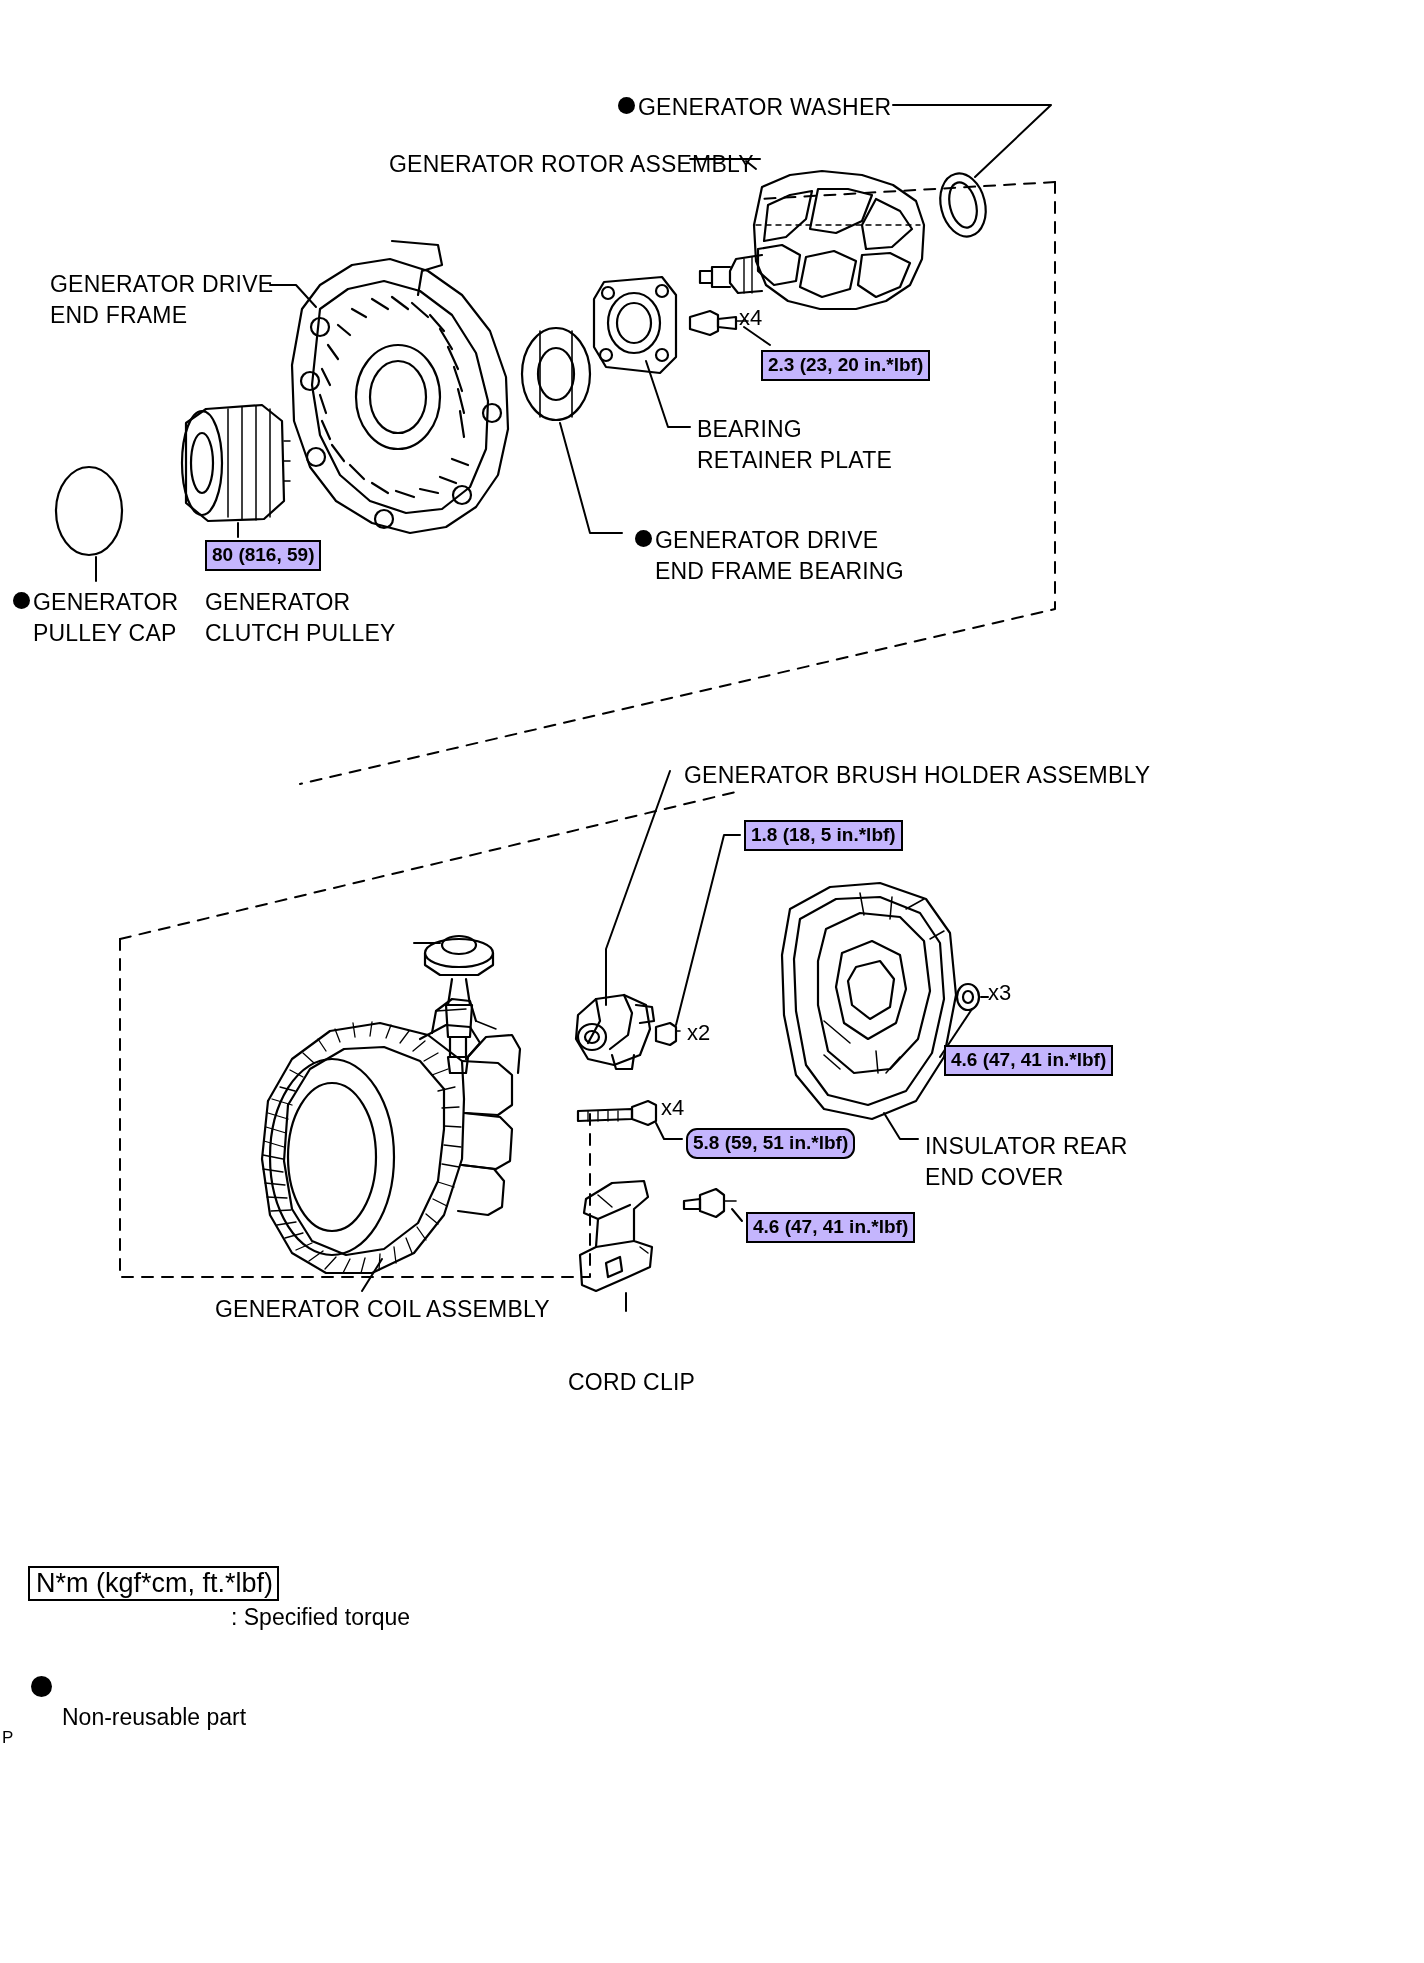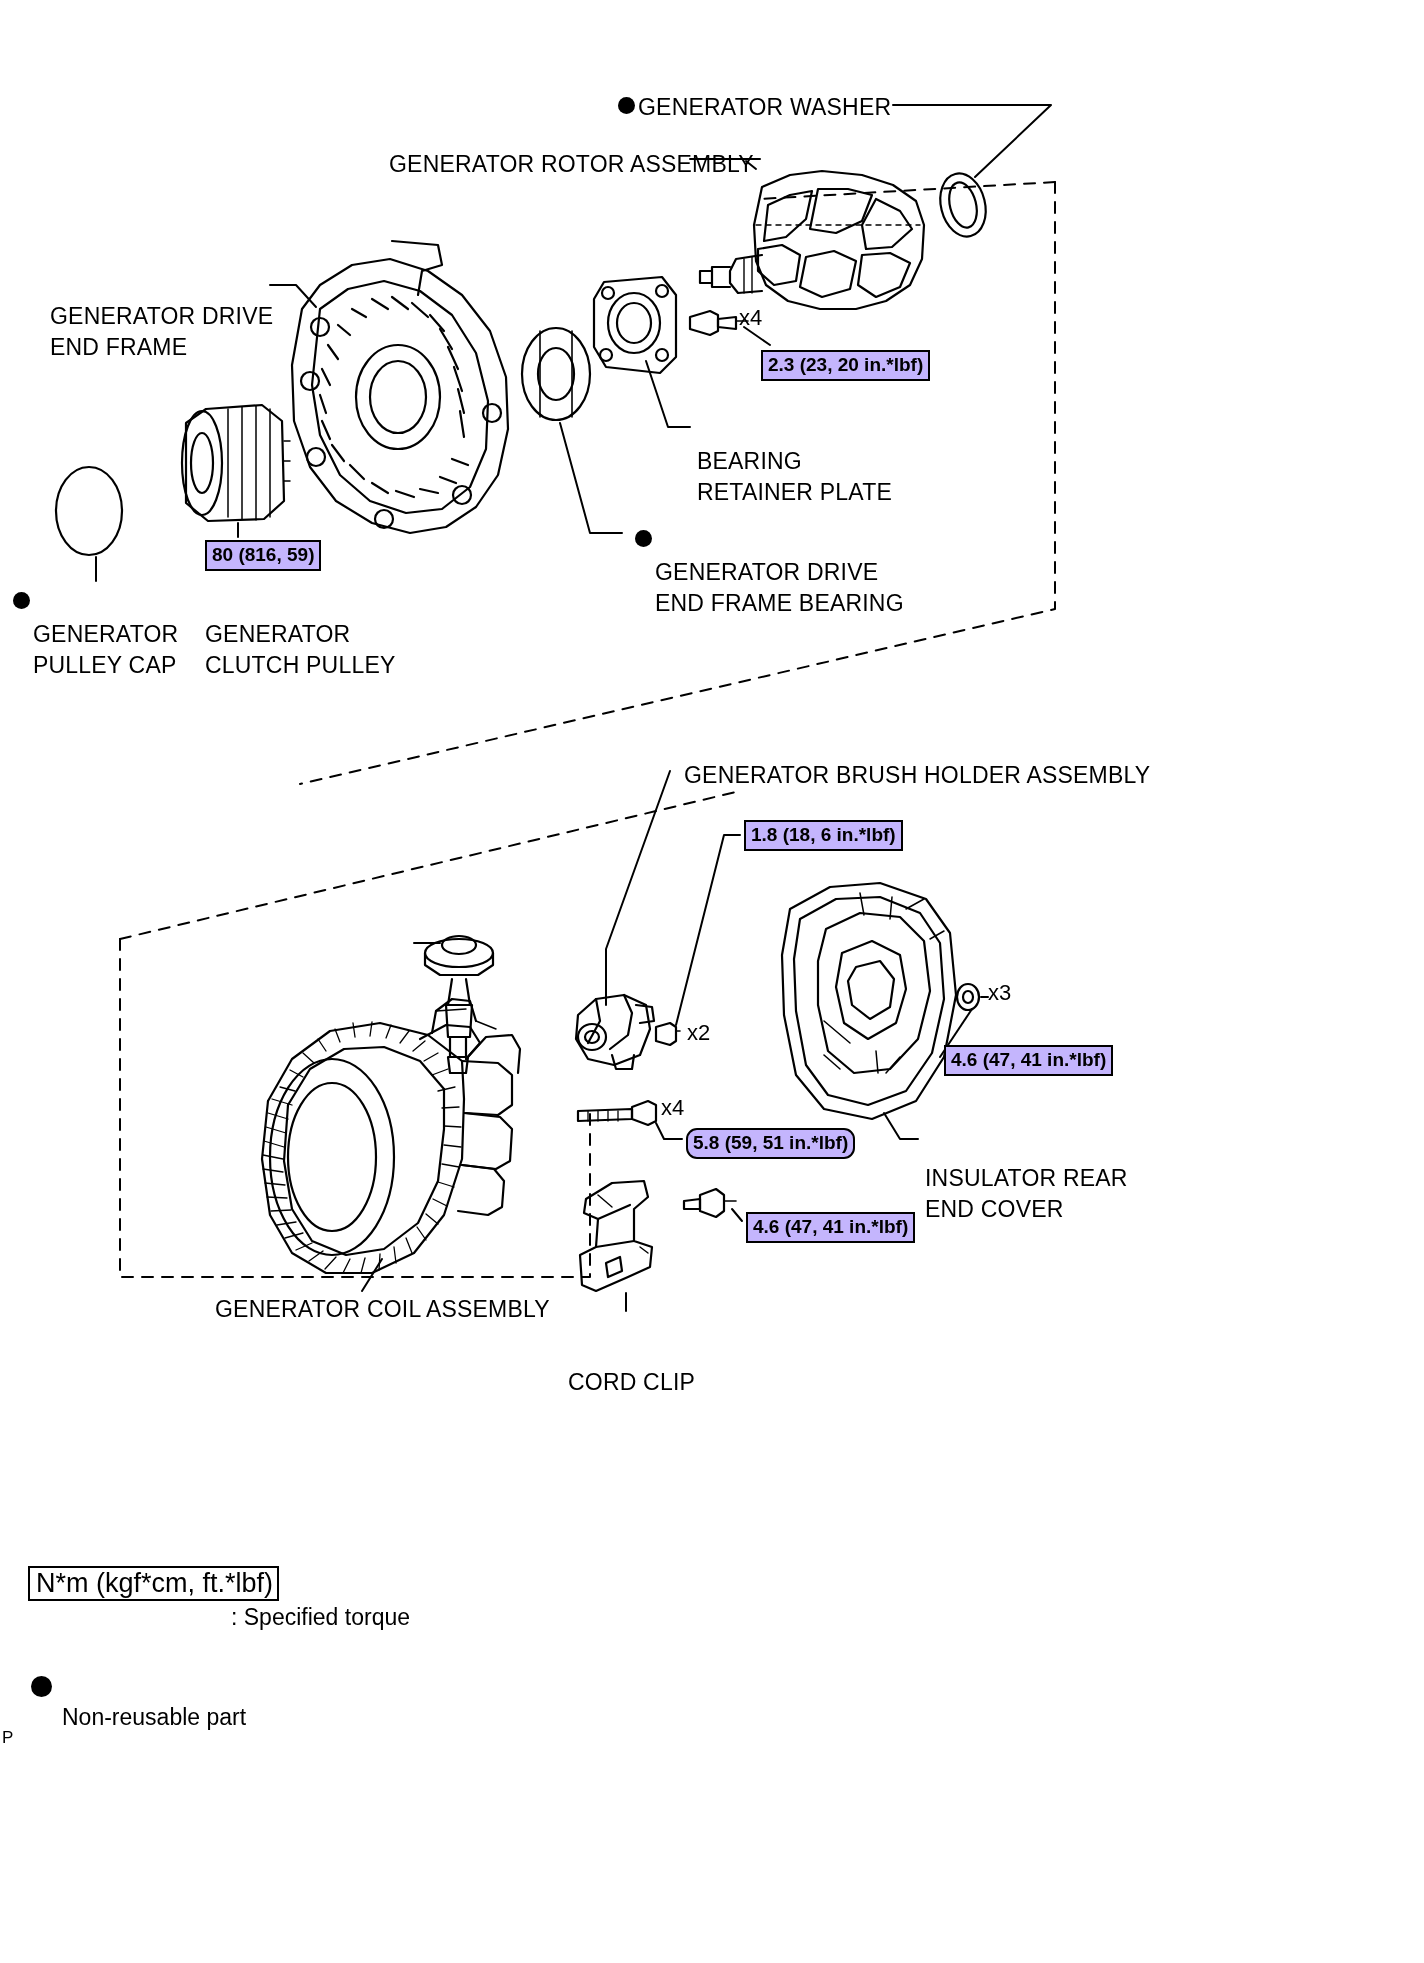--- a/index.html
+++ b/index.html
@@ -29,21 +29,21 @@
     pointer-events: none;
   }
   .lbl {
     position: absolute;
     font-size: 23px;
     line-height: 30px;
     letter-spacing: 0.2px;
     white-space: pre;
     color: #000;
   }
-  .lbl.two { line-height: 31px; margin-top: 32px; }
+  .lbl.two { line-height: 31px; }
   .torque {
     position: absolute;
     font-size: 19px;
     font-weight: bold;
     line-height: 22px;
     border: 2px solid #000;
     padding: 2px 5px 3px 5px;
     background: #c4b5fd;
     white-space: pre;
   }
@@ -376,21 +376,21 @@
 
   <div class="lbl two" style="left:925px; top:1122px;">INSULATOR REAR
 END COVER</div>
 
   <div class="lbl" style="left:215px; top:1285px;">GENERATOR COIL ASSEMBLY</div>
 
   <div class="lbl" style="left:568px; top:1310px;margin-top:48px;">CORD CLIP</div>
 
   <div class="torque" style="left:761px; top:341px;">2.3 (23, 20 in.*lbf)</div>
   <div class="torque" style="left:205px; top:531px;">80 (816, 59)</div>
-  <div class="torque" style="left:744px; top:811px;">1.8 (18, 6 in.*lbf)</div>
+  <div class="torque" style="left:744px; top:811px;">1.8 (18, 5 in.*lbf)</div>
   <div class="torque" style="left:944px; top:1036px;">4.6 (47, 41 in.*lbf)</div>
   <div class="torque" style="left:686px; top:1119px;border-radius:11px;">5.8 (59, 51 in.*lbf)</div>
   <div class="torque" style="left:746px; top:1203px;">4.6 (47, 41 in.*lbf)</div>
 
   <div class="qty" style="left:739px; top:297px;">x4</div>
   <div class="qty" style="left:988px; top:972px;">x3</div>
   <div class="qty" style="left:687px; top:1012px;">x2</div>
   <div class="qty" style="left:661px; top:1087px;">x4</div>
 
   <div class="legend-box" style="left:28px; top:1557px;">N*m (kgf*cm, ft.*lbf)</div>

